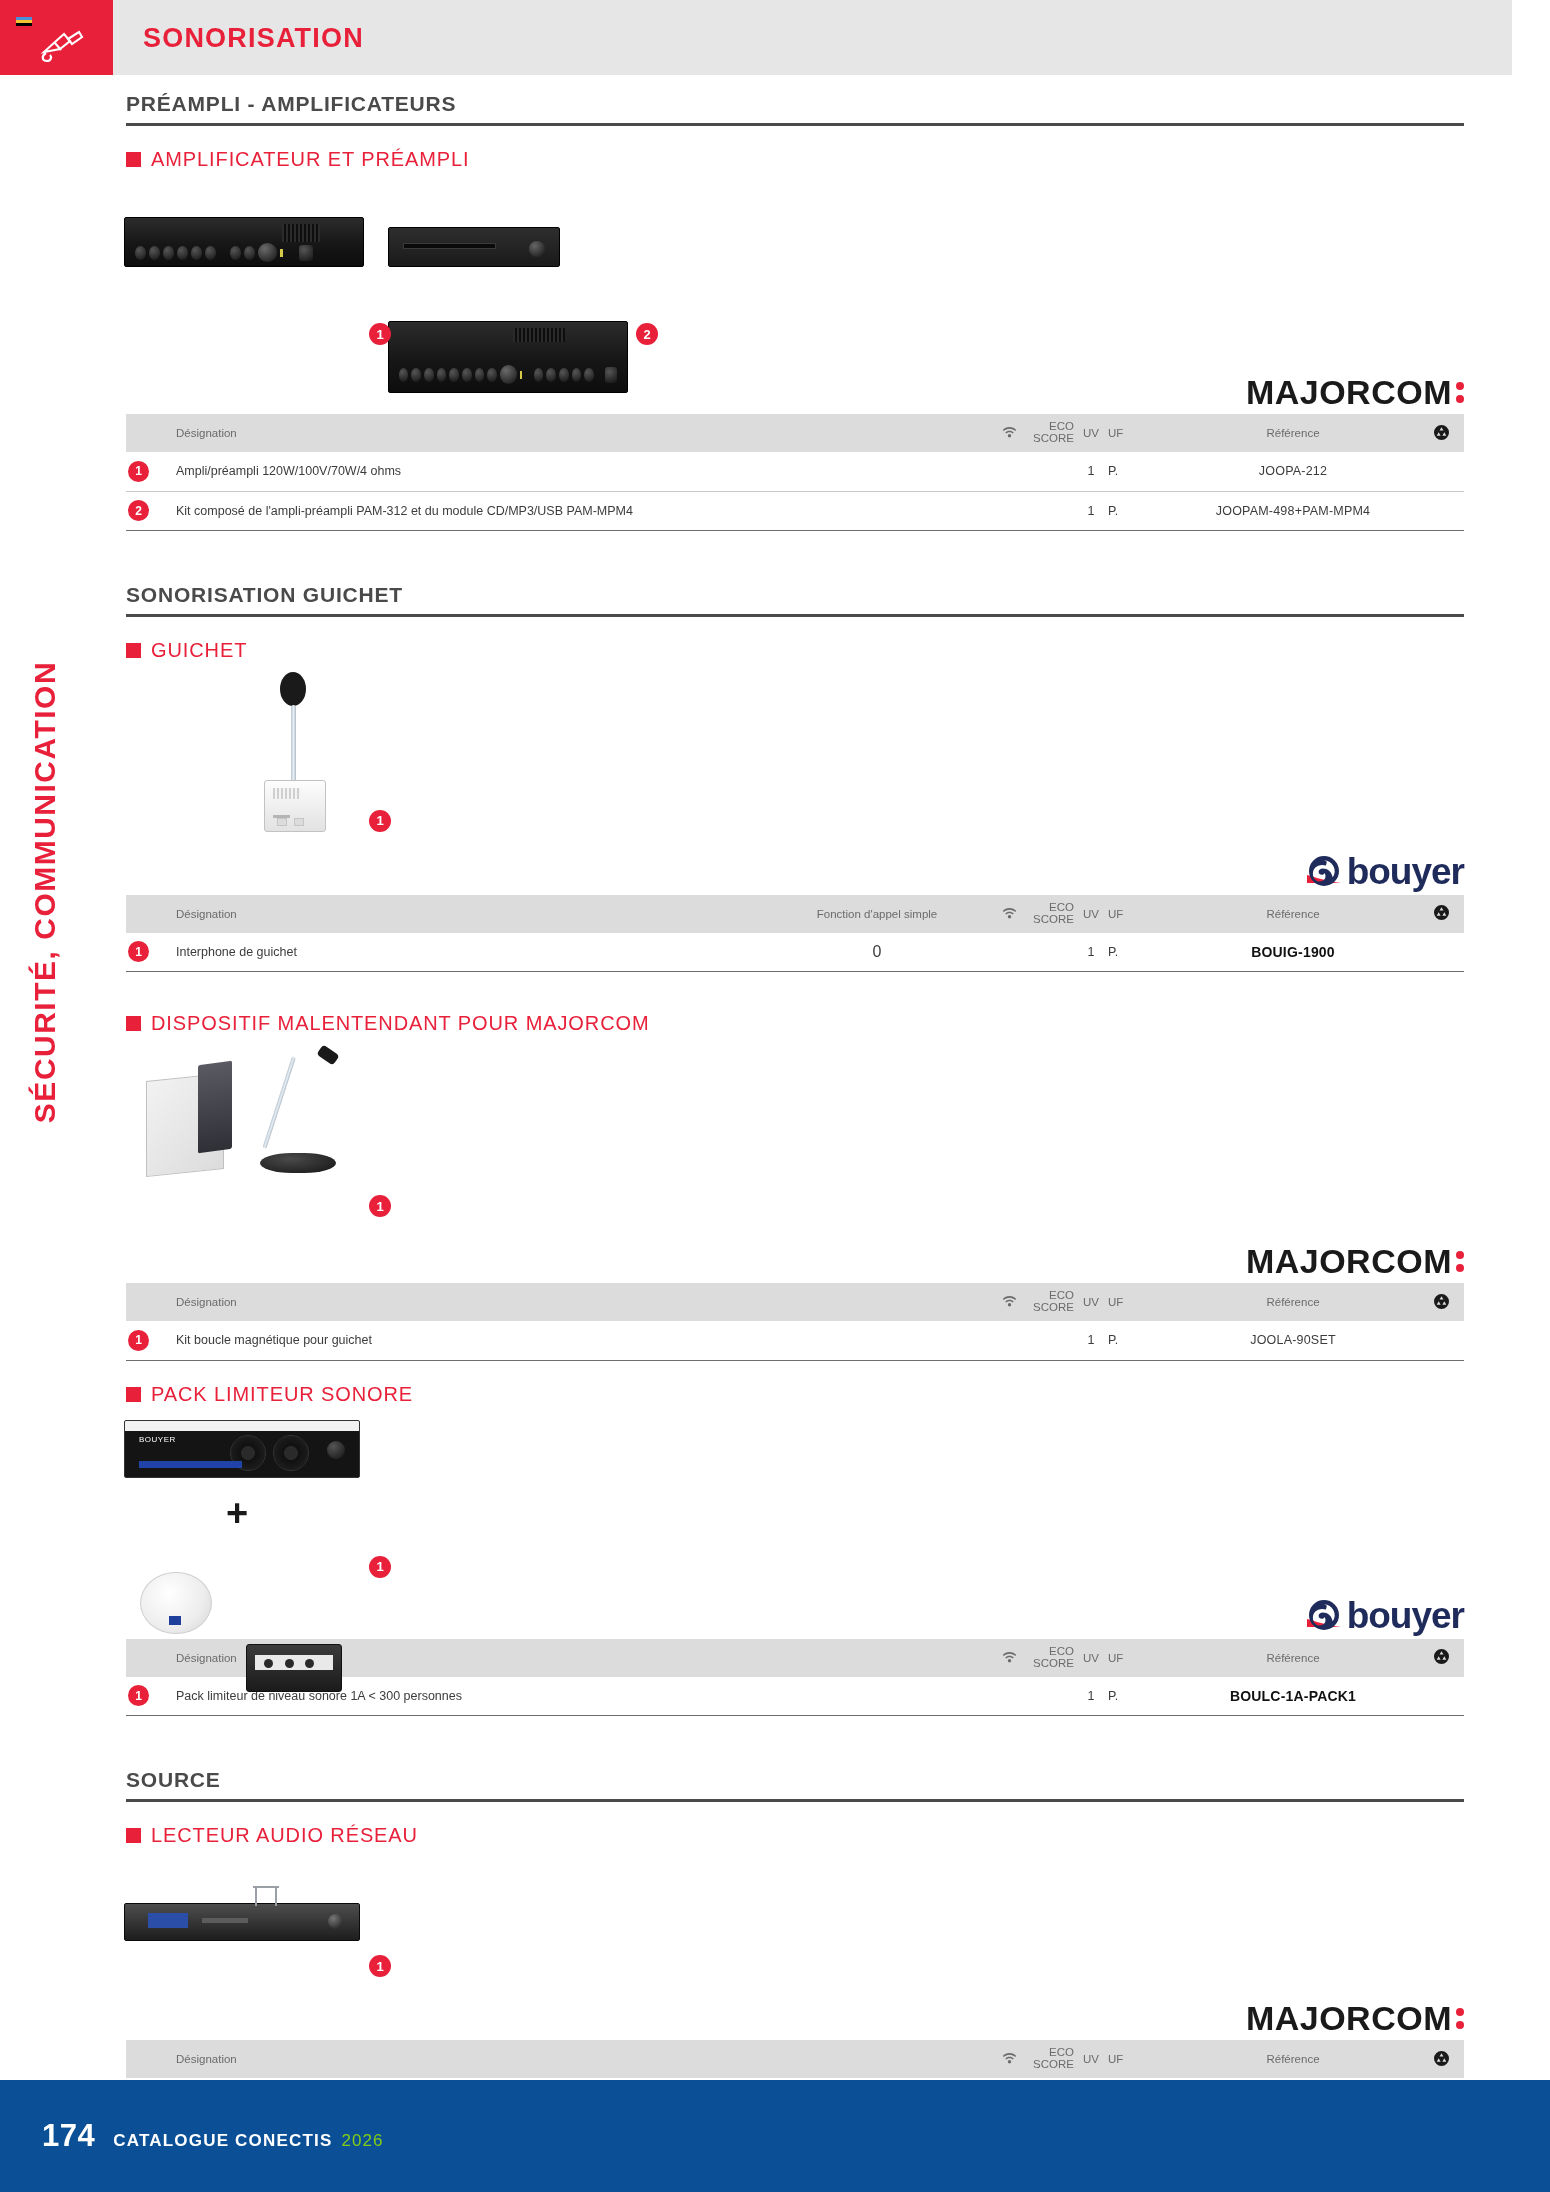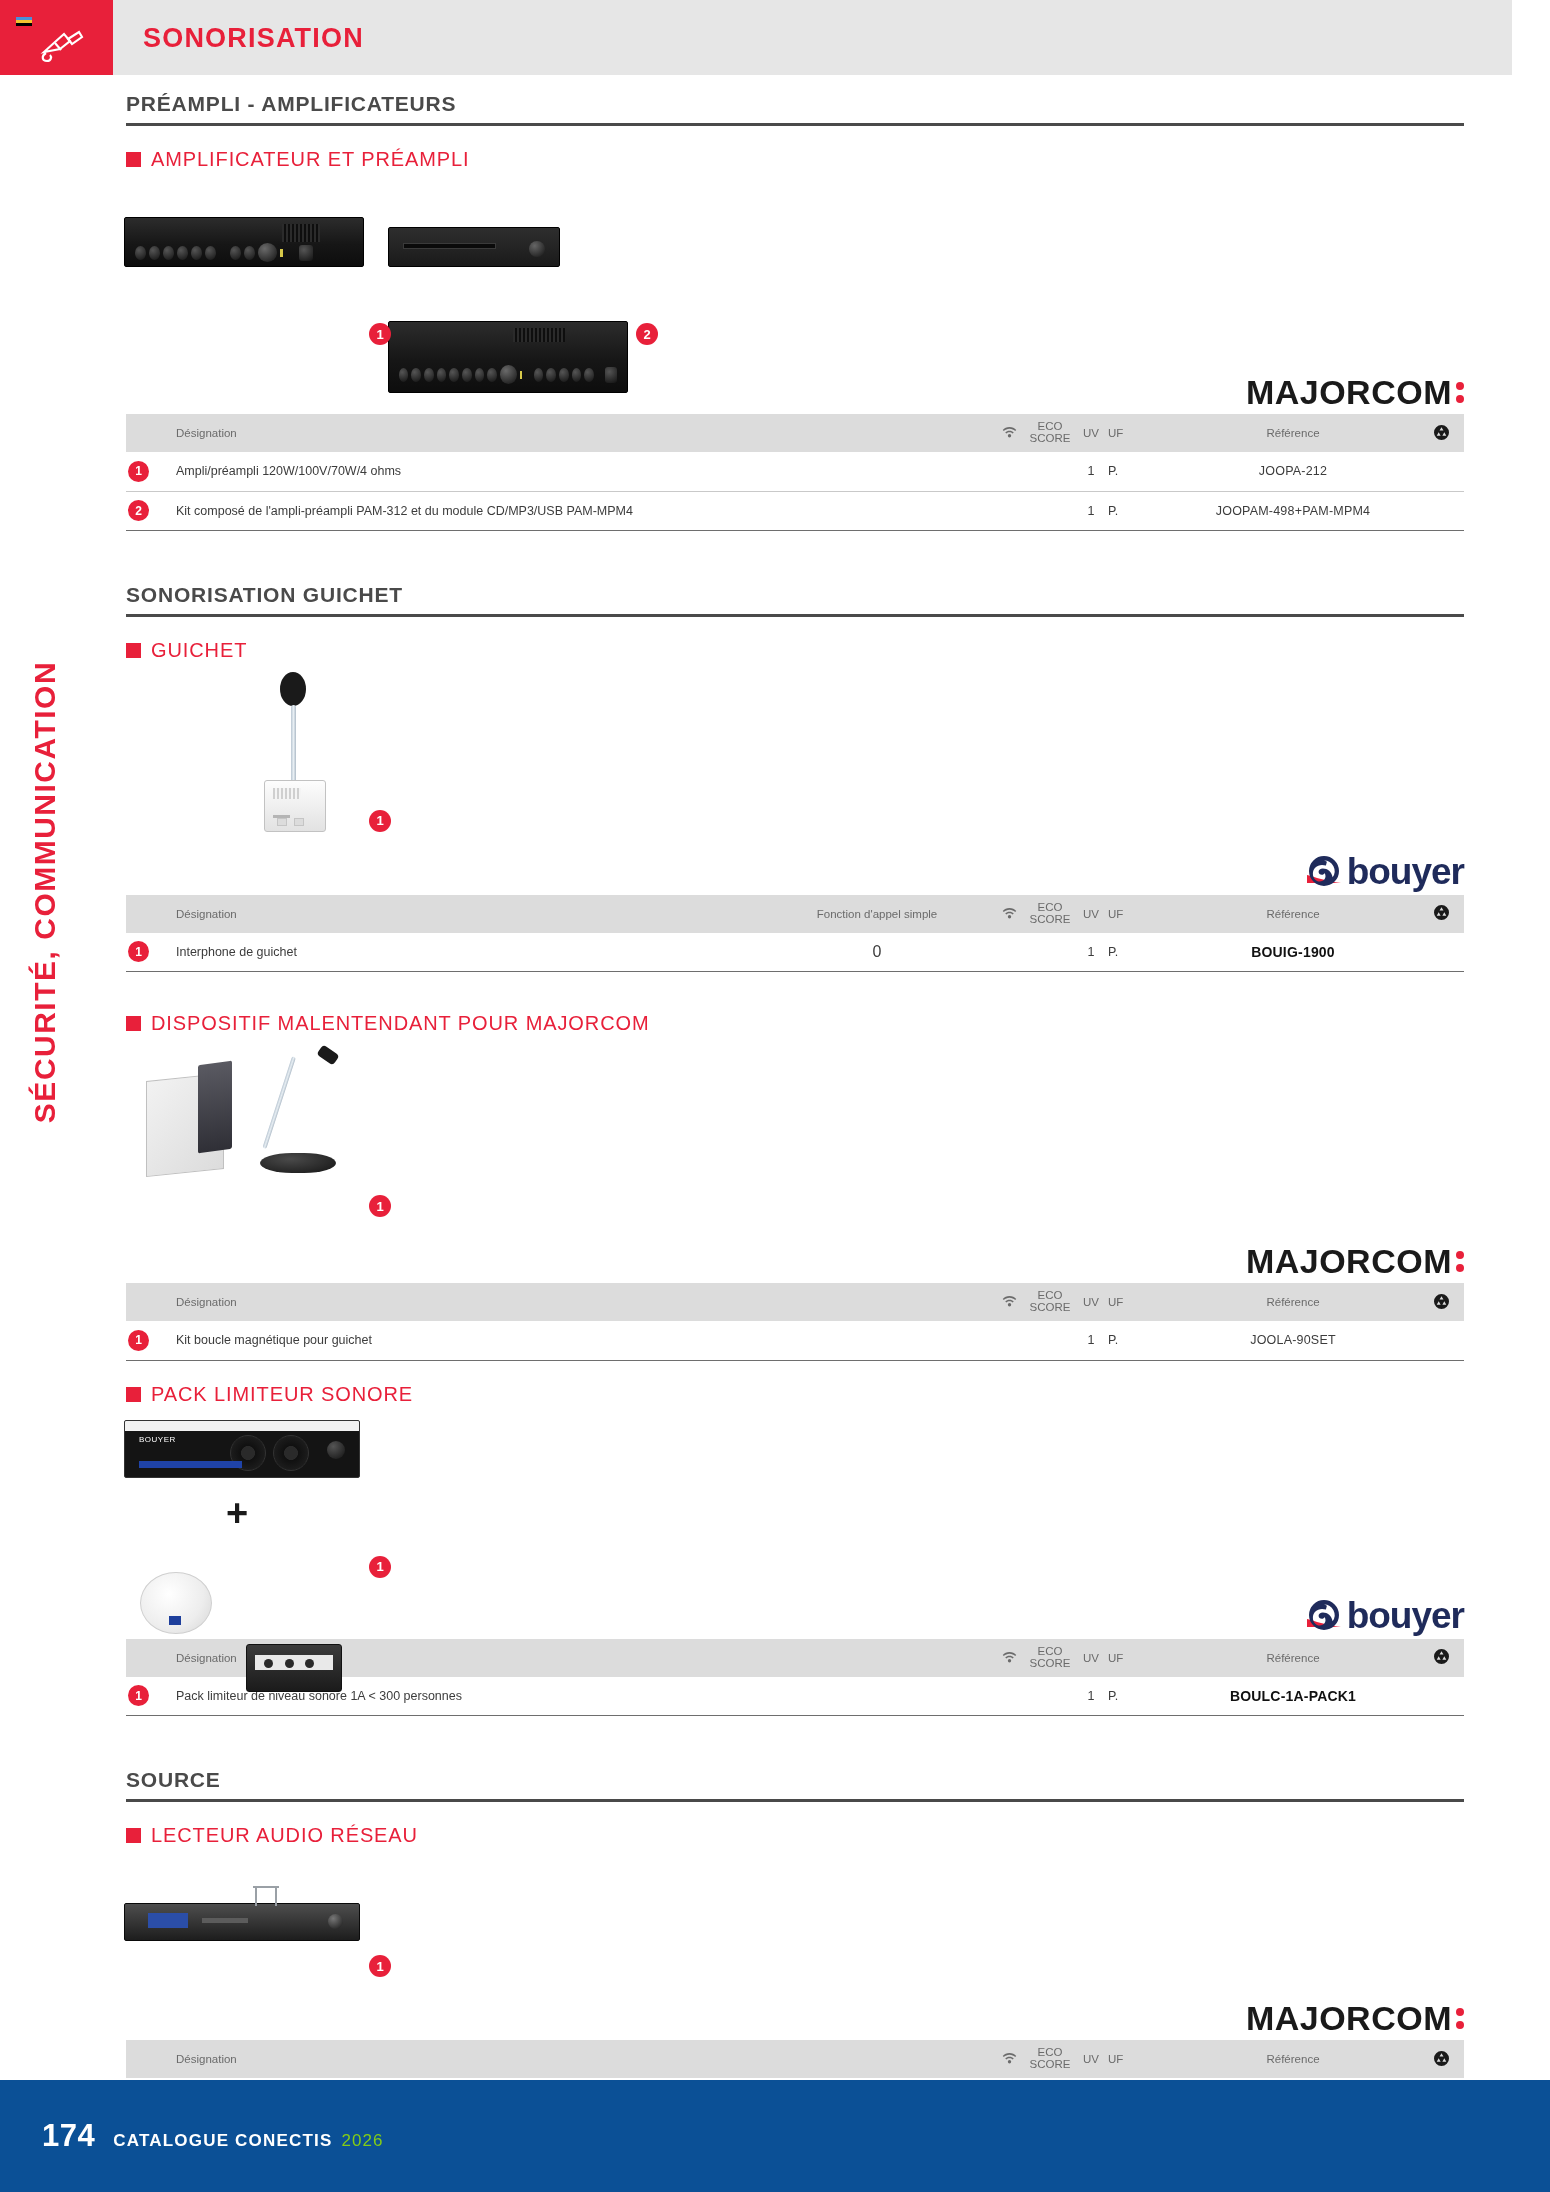--- a/index.html
+++ b/index.html
@@ -104,21 +104,21 @@
     font-family: "Liberation Sans", sans-serif;
   }
   table.prodtable thead th {
     background: #dcdcdc; height: 38px; font-weight: normal;
     font-size: 11.5px; color: #6b6b6b; vertical-align: middle;
   }
   th.c-num, td.c-num { width: 30px; }
   th.c-des, td.c-des { text-align: left; padding-left: 20px; }
   th.c-fn, td.c-fn { width: 230px; text-align: center; }
   th.c-wifi, td.c-wifi { width: 34px; text-align: center; }
-  th.c-eco, td.c-eco { width: 48px; text-align: center; }
+  th.c-eco, td.c-eco { width: 48px; text-align: right; }
   th.c-uv, td.c-uv { width: 34px; text-align: center; }
   th.c-uf, td.c-uf { width: 60px; text-align: left; }
   th.c-ref, td.c-ref { width: 250px; text-align: center; }
   th.c-rec, td.c-rec { width: 46px; text-align: center; }
 
   table.prodtable tbody td {
     height: 39px; font-size: 12.5px; color: #3c3c3c;
     border-bottom: 1px solid #c9c9c9; vertical-align: middle;
   }
   table.prodtable tbody tr:last-child td { border-bottom: 1px solid #6e6e6e; }

